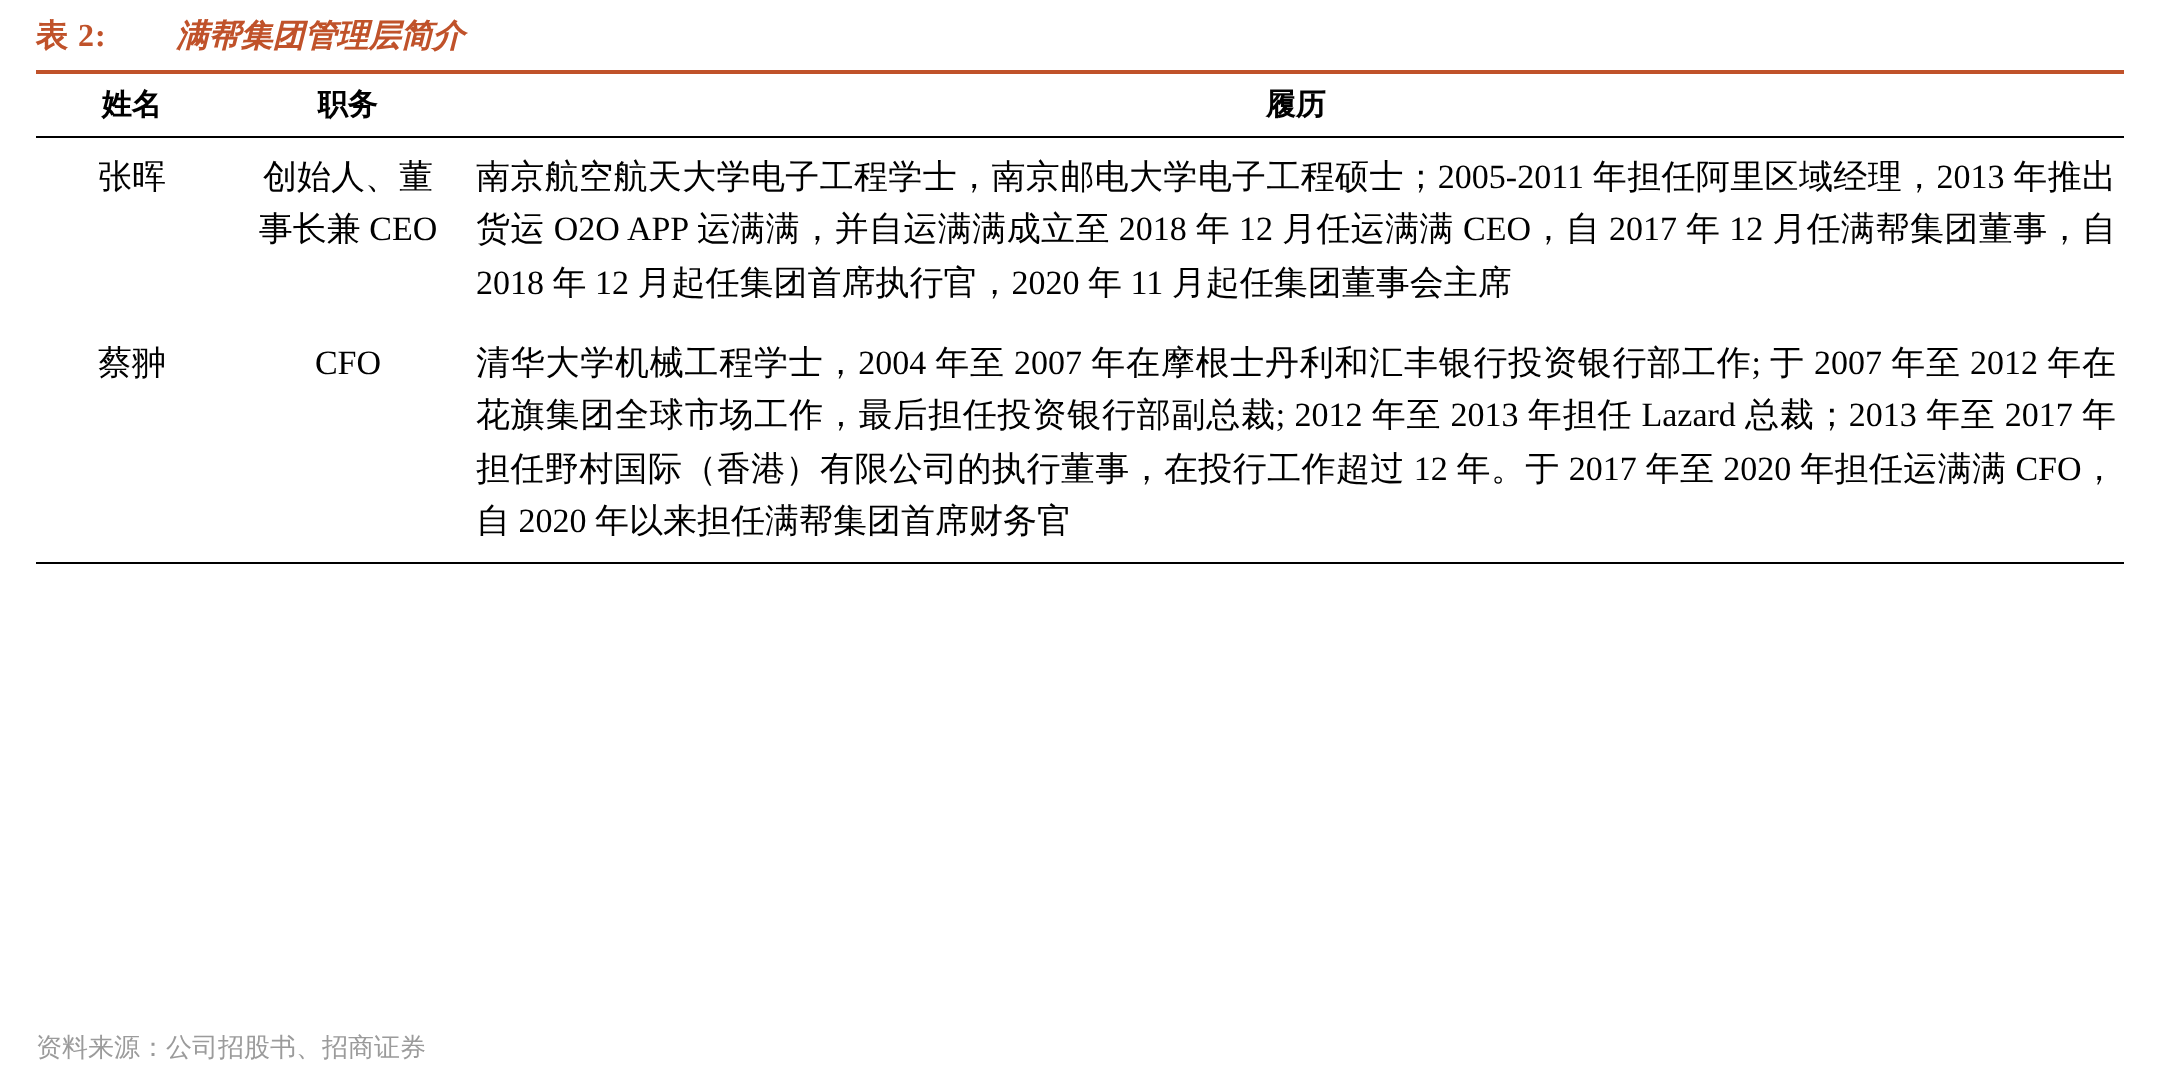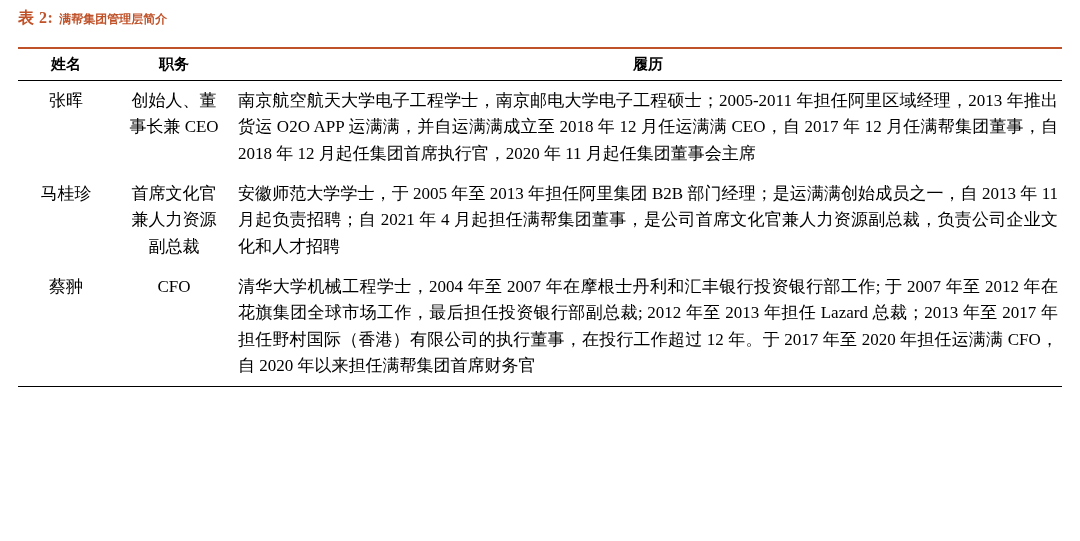--- a/index.html
+++ b/index.html
@@ -18,36 +18,38 @@
     position: relative;
     width: 1080px;
     height: 541px;
     box-sizing: border-box;
     padding: 0 18px;
   }
   .title-row {
     display: flex;
     align-items: baseline;
     padding-top: 8px;
-    padding-bottom: 18px;
+    padding-bottom: 6px;
     border-bottom: 2px solid #c0522a;
+    gap: 12px;
   }
   .title-label {
     font-size: 16px;
     font-weight: bold;
     color: #c0522a;
     letter-spacing: 0.5px;
     white-space: nowrap;
   }
   .title-text {
-    font-size: 12px;
+    font-size: 16px;
     font-weight: bold;
     color: #c0522a;
-    margin-left: 6px;
+    margin-left: 23px;
     white-space: nowrap;
+    font-style: italic;
   }
   table.mgmt {
     width: 100%;
     border-collapse: collapse;
     table-layout: fixed;
     margin-top: 0;
   }
   table.mgmt thead th {
     font-size: 15px;
     font-weight: bold;
@@ -117,32 +119,24 @@
     <tbody>
       <tr>
         <td class="col-name">张晖</td>
         <td class="col-role rolelines">
           <span>创始人、董</span>
           <span>事长兼 CEO</span>
         </td>
         <td class="col-bio">南京航空航天大学电子工程学士，南京邮电大学电子工程硕士；2005-2011 年担任阿里区域经理，2013 年推出货运 O2O APP 运满满，并自运满满成立至 2018 年 12 月任运满满 CEO，自 2017 年 12 月任满帮集团董事，自 2018 年 12 月起任集团首席执行官，2020 年 11 月起任集团董事会主席</td>
       </tr>
       <tr>
-        <td class="col-name">马桂珍</td>
-        <td class="col-role rolelines">
-          <span>首席文化官</span>
-          <span>兼人力资源</span>
-          <span>副总裁</span>
-        </td>
-        <td class="col-bio">安徽师范大学学士，于 2005 年至 2013 年担任阿里集团 B2B 部门经理；是运满满创始成员之一，自 2013 年 11 月起负责招聘；自 2021 年 4 月起担任满帮集团董事，是公司首席文化官兼人力资源副总裁，负责公司企业文化和人才招聘</td>
-      </tr>
-      <tr>
         <td class="col-name">蔡翀</td>
         <td class="col-role rolelines">
           <span>CFO</span>
         </td>
         <td class="col-bio">清华大学机械工程学士，2004 年至 2007 年在摩根士丹利和汇丰银行投资银行部工作; 于 2007 年至 2012 年在花旗集团全球市场工作，最后担任投资银行部副总裁; 2012 年至 2013 年担任 Lazard 总裁；2013 年至 2017 年担任野村国际（香港）有限公司的执行董事，在投行工作超过 12 年。于 2017 年至 2020 年担任运满满 CFO，自 2020 年以来担任满帮集团首席财务官</td>
       </tr>
     </tbody>
   </table>
 
+  <div class="source">资料来源：公司招股书、招商证券</div>
 
 </div>
 
 </body></html>

